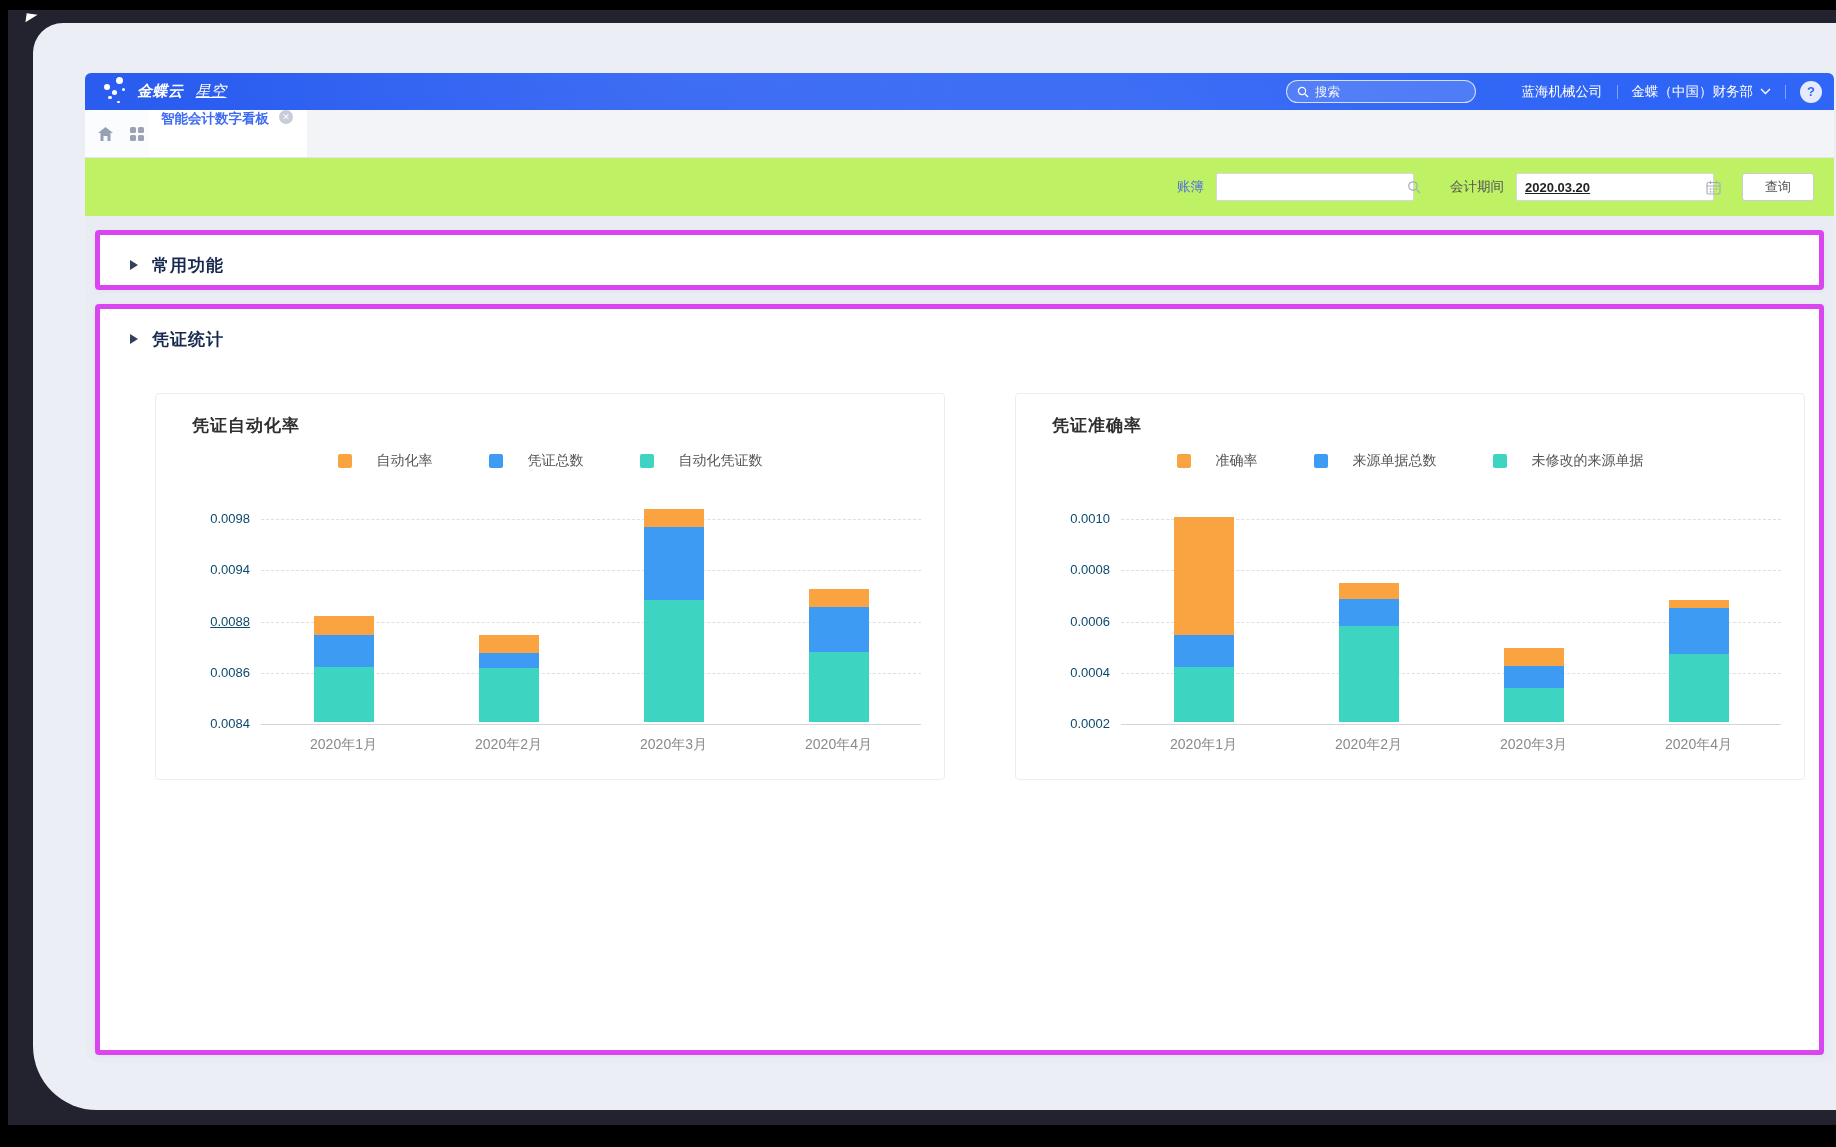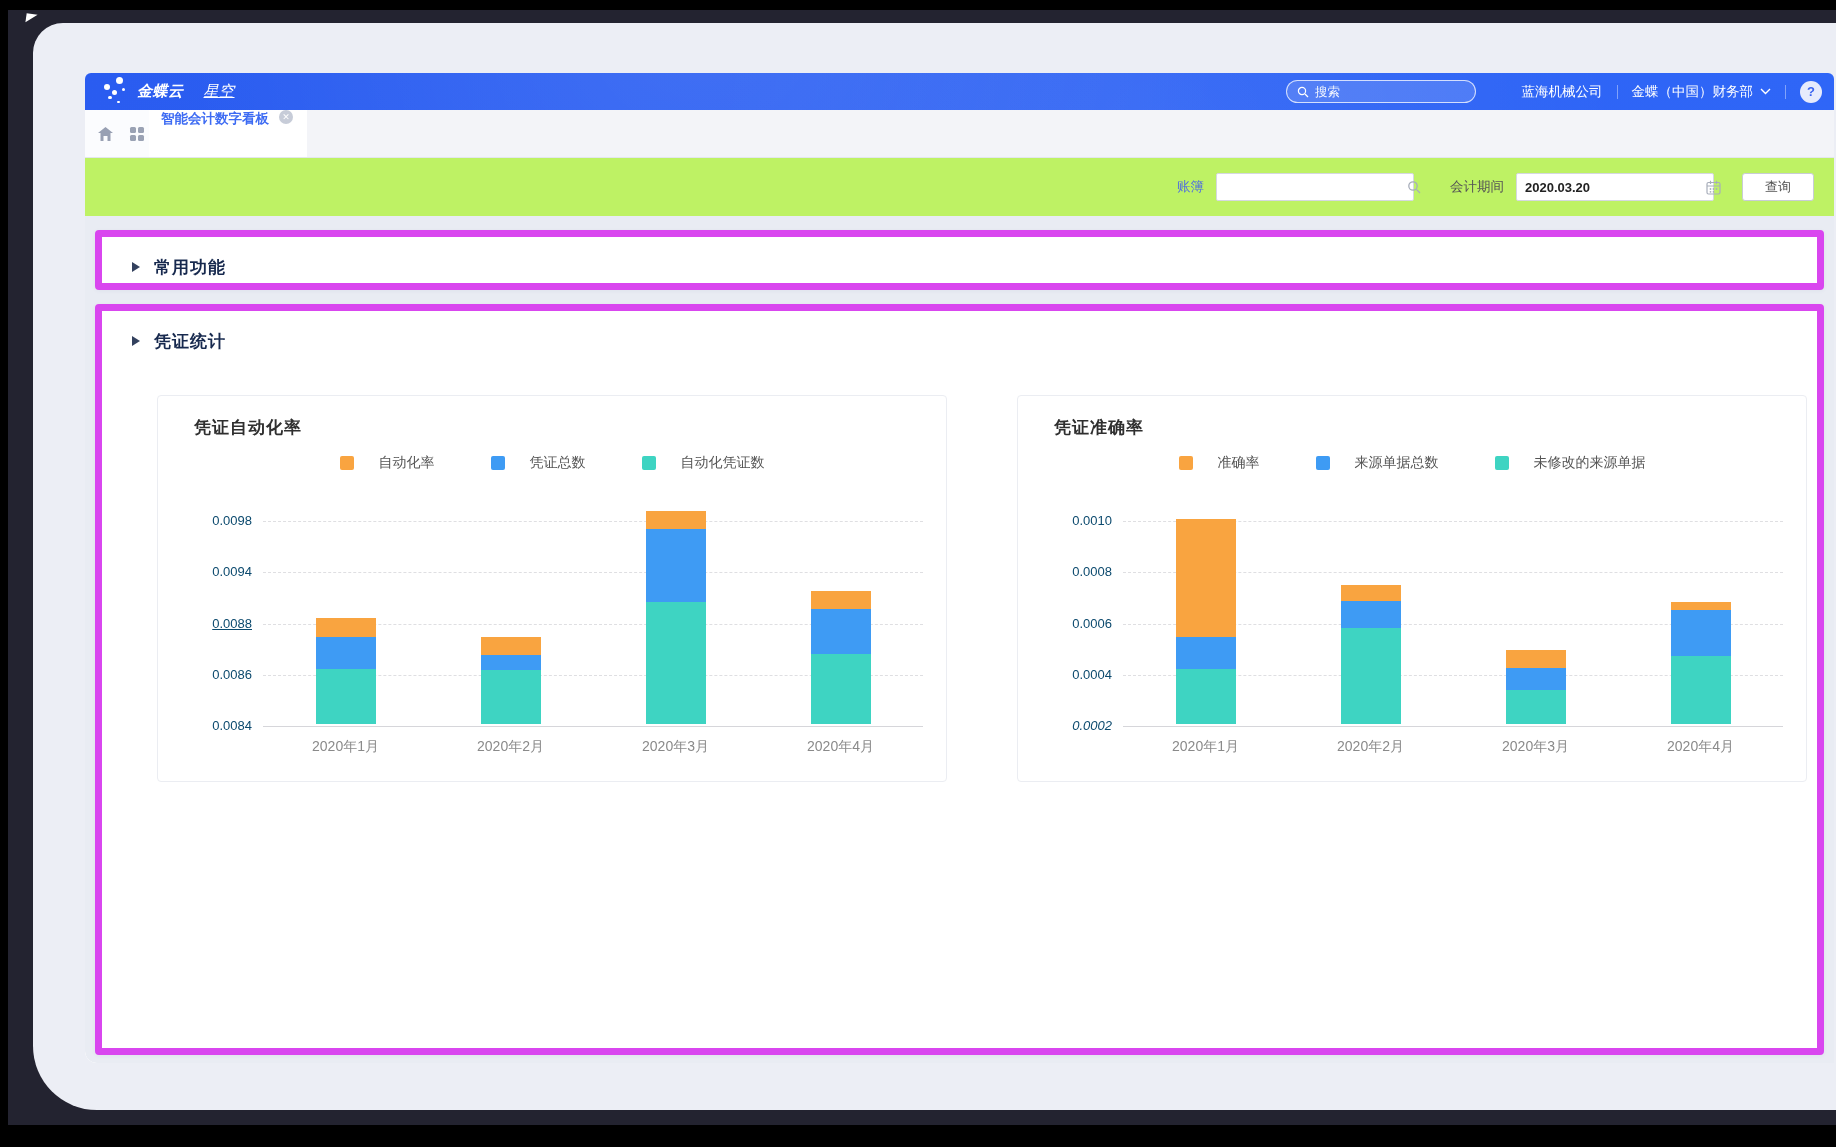--- a/index.html
+++ b/index.html
@@ -18,21 +18,21 @@
     background:
       radial-gradient(circle at 620px -60px, rgba(255,255,255,.10), transparent 46%),
       radial-gradient(circle at 1080px 70px, rgba(255,255,255,.07), transparent 42%),
       linear-gradient(90deg,#2a5cf0,#2f66f7);
     display:flex; align-items:center; }
   .logo-wrap { position:absolute; left:18px; top:0; height:37px; display:flex; align-items:center; gap:8px; }
   .logo-dots { position:relative; width:26px; height:30px; }
   .logo-dots i { position:absolute; background:#fff; border-radius:50%; }
   .logo-text { font-style:italic; font-size:15px; letter-spacing:.5px; white-space:nowrap; }
   .logo-text b { font-weight:700;margin-top:17px; }
-  .logo-text span { font-weight:300; margin-left:20px;text-decoration:underline; }
+  .logo-text span { font-weight:300; margin-left:12px;text-decoration:underline; }
   .search-pill { position:absolute; left:1201px; top:7px; width:190px; height:23px;
     border:1px solid rgba(255,255,255,.75); border-radius:12px; background:rgba(255,255,255,.14);
     display:flex; align-items:center; padding:0 10px; gap:6px; }
   .search-pill input { border:none; outline:none; background:transparent; color:#fff;
     font-size:12.5px; width:140px; font-family:inherit; }
   .search-pill input::placeholder { color:rgba(255,255,255,.95); }
   .topbar-right { position:absolute; right:12px; top:0; height:37px; display:flex; align-items:center; gap:14px; }
   .topbar-right .txt { font-size:13.5px; white-space:nowrap; }
   .tb-divider { width:1px; height:14px; background:rgba(255,255,255,.4); }
   .org-wrap { display:flex; align-items:center; gap:7px; }
@@ -58,28 +58,28 @@
   .grid-icon { display:grid; grid-template-columns:6px 6px; grid-template-rows:6px 6px; gap:2px; }
   .grid-icon i { background:#9aa2b4; border-radius:1.5px; }
 
   
   .filterrow { position:absolute; left:0; right:0; top:48px; height:58px; background:#bef264; }
   .filter-inner { position:absolute; right:20px; top:0; height:58px; display:flex; align-items:center; gap:12px; }
   .f-label-blue { color:#5270dd; font-size:13.5px; }
   .f-label-gray { color:#555; font-size:13.5px; }
   .f-input { width:198px; height:28px; border:1px solid #d5d8e0; border-radius:2px; background:#fff;
     display:flex; align-items:center; padding:0 8px; }
-  .f-input input { border:none; outline:none; flex:1; font-size:13px; color:#333; font-family:inherit; }
+  .f-input input { border:none; outline:none; flex:1; font-size:13px; color:#333; font-family:inherit;text-decoration:underline; }
   .f-input .icon-right { margin-left:6px; flex:0 0 auto; display:flex; }
   .date-input input { font-weight:600; color:#222; }
   .query-btn { width:72px; height:28px; background:#fff; border:1px solid #c8ccd5; border-radius:3px;
     color:#555; font-size:13px; margin-left:16px; display:flex; align-items:center; justify-content:center; }
 
   
-  .section-card { position:absolute; left:10px; right:10px; background:#fff; border:7px solid #d946ef;
+  .section-card { position:absolute; left:10px; right:10px; background:#fff; border:5px solid #d946ef;
     border-radius:4px; box-shadow:0 1px 4px rgba(40,60,110,.05); }
   .card-common { top:120px; height:60px; }
   .card-stats { top:194px; bottom:8px; }
   .section-head { position:absolute; left:30px; top:0; height:60px; display:flex; align-items:center; gap:14px; }
   .tri { width:0; height:0; border-left:8px solid #33415e; border-top:5px solid transparent;
     border-bottom:5px solid transparent; }
   .section-title { font-size:17px; font-weight:700; color:#17294e; letter-spacing:1px; }
 
   
   .chart-card { position:absolute; top:84px; width:790px; height:387px; background:#fff;
@@ -274,21 +274,21 @@
           <div class="plot">
               <div class="gridline" style="top: 125px; left: 105px; width: 660px;"></div>
               <div class="ytick" style="top: 117px;">0.0010</div>
               <div class="gridline" style="top: 176.25px; left: 105px; width: 660px;"></div>
               <div class="ytick" style="top: 168.25px;">0.0008</div>
               <div class="gridline" style="top: 227.5px; left: 105px; width: 660px;"></div>
               <div class="ytick" style="top: 219.5px;">0.0006</div>
               <div class="gridline" style="top: 278.75px; left: 105px; width: 660px;"></div>
               <div class="ytick" style="top: 270.75px;">0.0004</div>
               <div class="axisline" style="top: 330px; left: 105px; width: 660px;"></div>
-              <div class="ytick" style="top: 322px; font-style: italic;">0.0002</div>
+              <div class="ytick" style="top: 322px;">0.0002</div>
               <div class="bar-seg" style="left: 157.5px; width: 60px; height: 55.35px; bottom: 57px; background: rgb(62, 212, 194);"></div>
               <div class="bar-seg" style="left: 157.5px; width: 60px; height: 31.775px; bottom: 112.35px; background: rgb(62, 155, 244);"></div>
               <div class="bar-seg" style="left: 157.5px; width: 60px; height: 117.875px; bottom: 144.125px; background: rgb(249, 164, 64);"></div>
               <div class="xcat" style="left: 105px; width: 165px; top: 342px;">2020年1月</div>
               <div class="bar-seg" style="left: 322.5px; width: 60px; height: 95.53px; bottom: 57px; background: rgb(62, 212, 194);"></div>
               <div class="bar-seg" style="left: 322.5px; width: 60px; height: 27.265px; bottom: 152.53px; background: rgb(62, 155, 244);"></div>
               <div class="bar-seg" style="left: 322.5px; width: 60px; height: 16.195px; bottom: 179.795px; background: rgb(249, 164, 64);"></div>
               <div class="xcat" style="left: 270px; width: 165px; top: 342px;">2020年2月</div>
               <div class="bar-seg" style="left: 487.5px; width: 60px; height: 33.62px; bottom: 57px; background: rgb(62, 212, 194);"></div>
               <div class="bar-seg" style="left: 487.5px; width: 60px; height: 22.55px; bottom: 90.62px; background: rgb(62, 155, 244);"></div>

